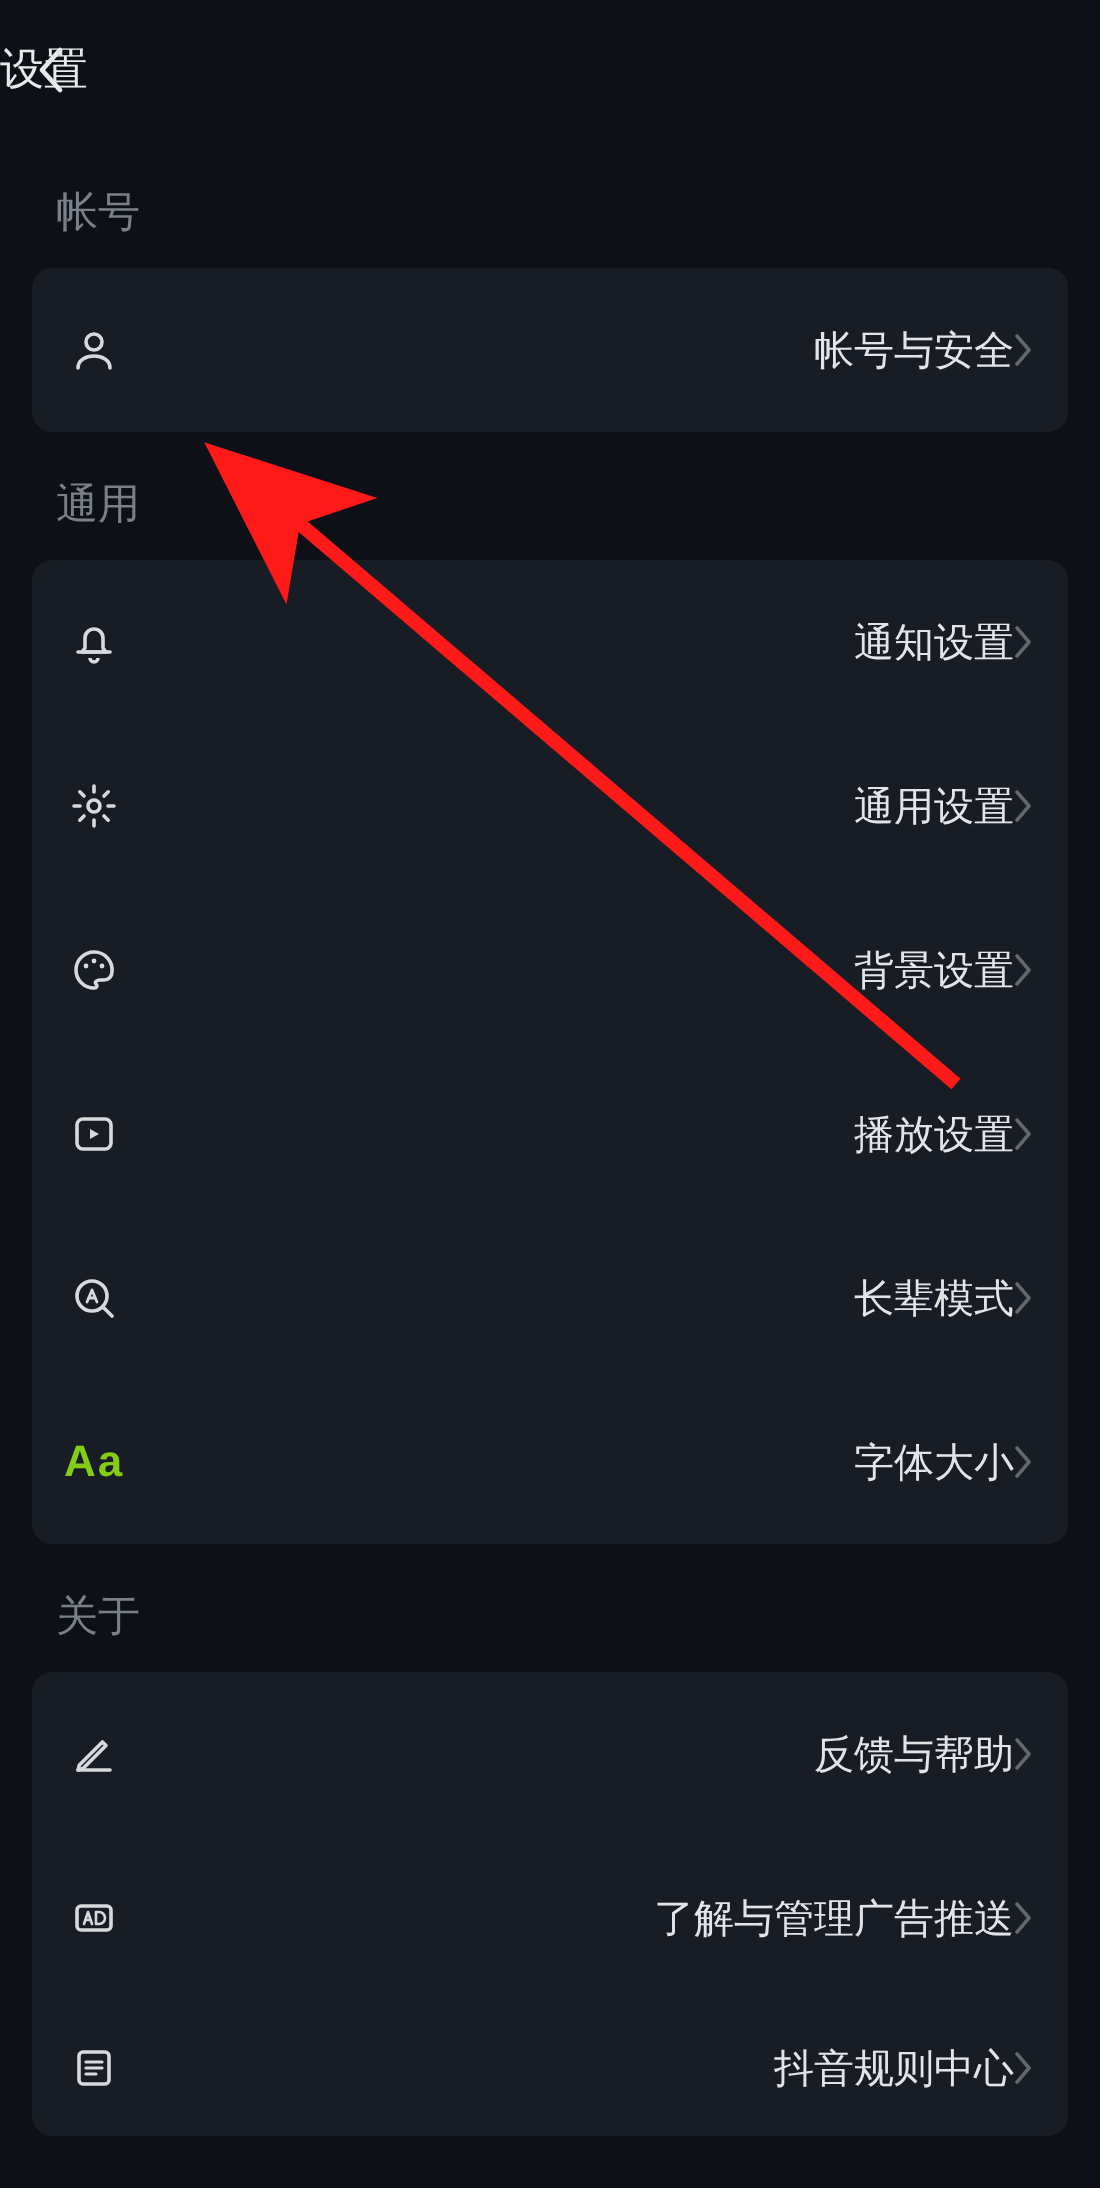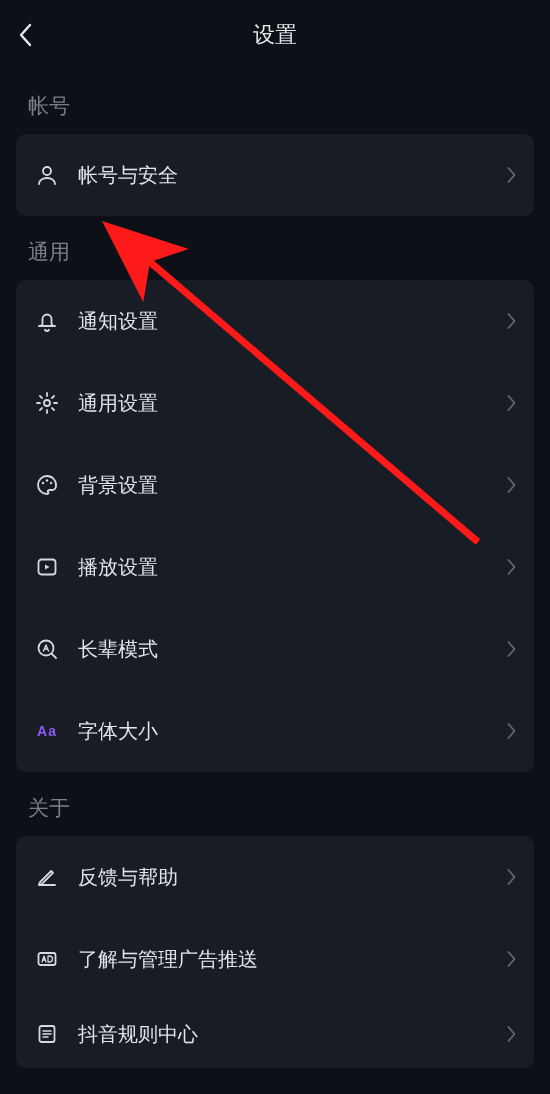--- a/index.html
+++ b/index.html
@@ -9,21 +9,20 @@
     background: #0d1017;
     font-family: -apple-system, "PingFang SC", "Helvetica Neue", Arial, sans-serif;
     color: #e8e9ea;
     overflow: hidden;
     position: relative;
   }
   .header {
     height: 70px;
     display: flex;
     align-items: center;
-    justify-content: center;
     position: relative;
   }
   .back-btn {
     position: absolute;
     left: 18px;
     top: 50%;
     transform: translateY(-50%);
     cursor: pointer;
     display: flex;
     align-items: center;
@@ -62,31 +61,32 @@
     align-items: center;
     justify-content: center;
     color: #d7d9dc;
   }
   .item-icon svg { display: block; }
   .item-label {
     flex: 1 1 auto;
     font-size: 20px;
     color: #e2e4e7;
     margin-left: 18px;
+    text-align: right;
   }
   .item-chevron {
     flex: 0 0 auto;
     color: #62676f;
     display: flex;
     align-items: center;
   }
   .aa-icon {
-    font-size: 14px;
+    font-size: 22px;
     font-weight: 600;
-    color: #8b5cf6;
+    color: #84cc16;
     letter-spacing: 1px;
     font-family: Arial, sans-serif;
   }
   .arrow-overlay {
     position: absolute;
     left: 0; top: 0;
     width: 550px; height: 1094px;
     pointer-events: none;
   }
 </style>

